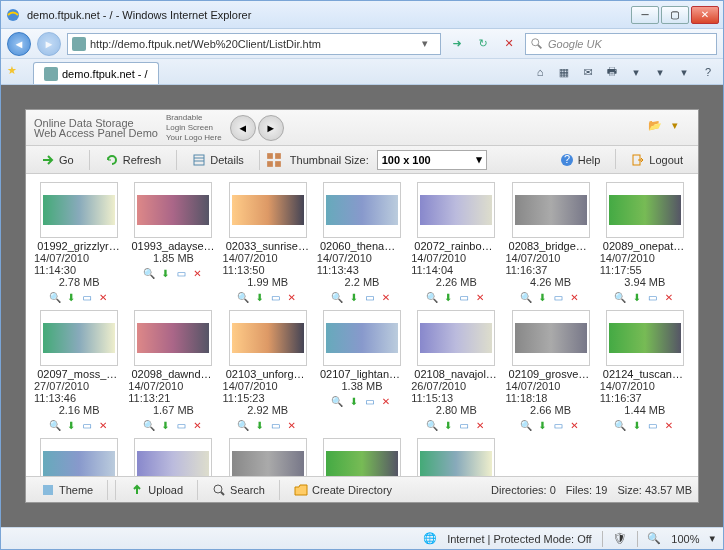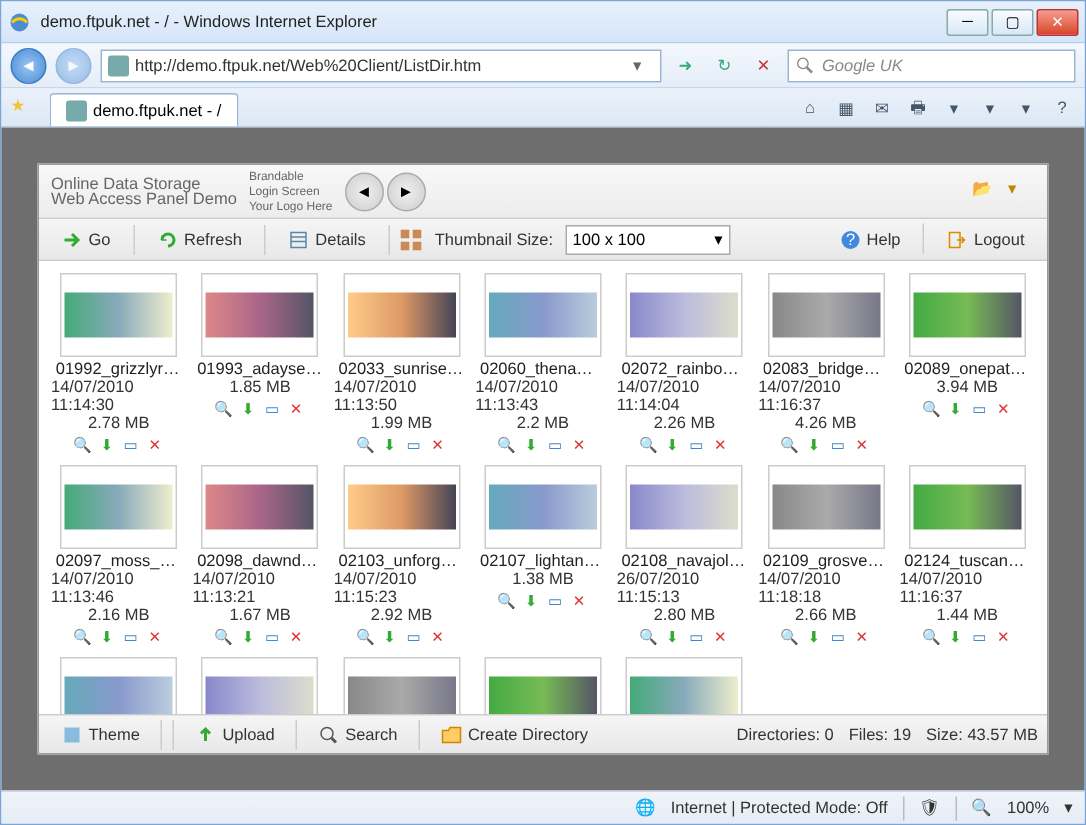--- a/index.html
+++ b/index.html
@@ -45,21 +45,21 @@
 .round-btn { width: 26px; height: 26px; border-radius: 13px; background: radial-gradient(#f0f0f0,#ccc); border: 1px solid #aaa; display: flex; align-items: center; justify-content: center; cursor: pointer; }
 .hdr-right { margin-left: auto; display: flex; gap: 6px; }
 .hdr-icon { width: 18px; height: 18px; cursor: pointer; color: #b80; }
 
 
 .toolbar { height: 28px; background: linear-gradient(#f5f5f5,#e8e8e8); border-bottom: 1px solid #ccc; display: flex; align-items: center; padding: 0 6px; gap: 4px; }
 .tbtn { height: 22px; padding: 0 8px; display: flex; align-items: center; gap: 4px; border: 1px solid transparent; border-radius: 2px; cursor: pointer; color: #333; }
 .tbtn-icon { width: 14px; height: 14px; }
 .tsep { width: 1px; height: 20px; background: #ccc; margin: 0 2px; }
 .tlabel { color: #333; margin: 0 4px; }
-.tselect { height: 20px; width: 110px; border: 1px solid #aaa; background: #fff; padding: 0 4px; cursor: pointer; display: flex; align-items: center; justify-content: space-between; }
+.tselect { height: 20px; width: 110px; border: 1px solid #aaa; background: #fff; padding: 0 4px; cursor: pointer; display: flex; align-items: center; justify-content: space-between; font-weight: bold; }
 .toolbar-right { margin-left: auto; display: flex; gap: 4px; }
 
 
 .grid { flex: 1; overflow: auto; padding: 8px; display: grid; grid-template-columns: repeat(7, 1fr); gap: 6px 4px; align-content: start; }
 .item { display: flex; flex-direction: column; align-items: center; font-size: 10px; }
 .thumb { width: 78px; height: 56px; border: 1px solid #ccc; background: #fff; padding: 2px; display: flex; align-items: center; justify-content: center; }
 .thumb-img { width: 100%; height: 30px; background: linear-gradient(45deg,#8ab4d8,#d8a878,#88c888); }
 .fname { width: 84px; white-space: nowrap; overflow: hidden; text-overflow: ellipsis; text-align: center; color: #222; margin-top: 2px; }
 .fdate { color: #333; }
 .fsize { color: #333; }
@@ -291,34 +291,35 @@
       <span class="ia" style="color:#3a3">⬇</span>
       <span class="ia" style="color:#48c">▭</span>
       <span class="ia" style="color:#d33">✕</span>
     </div>
           </div>
           <div class="item">
     <div class="thumb">
               <div class="thumb-img" style="background:linear-gradient(90deg,#4a4,#7b5,#556)"></div>
             </div>
     <div class="fname">02089_onepath_256...</div>
+    <div class="fdate">14/07/2010 11:17:55</div>
     <div class="fsize">3.94 MB</div>
     <div class="item-actions">
       <span class="ia" style="color:#555">🔍</span>
       <span class="ia" style="color:#3a3">⬇</span>
       <span class="ia" style="color:#48c">▭</span>
       <span class="ia" style="color:#d33">✕</span>
     </div>
           </div>
           <div class="item">
     <div class="thumb">
               <div class="thumb-img" style="background:linear-gradient(90deg,#4a7,#8ab,#eec)"></div>
             </div>
     <div class="fname">02097_moss_2560x1...</div>
-    <div class="fdate">14/07/2010 11:13:46</div>
+    <div class="fdate">27/07/2010 11:13:46</div>
     <div class="fsize">2.16 MB</div>
     <div class="item-actions">
       <span class="ia" style="color:#555">🔍</span>
       <span class="ia" style="color:#3a3">⬇</span>
       <span class="ia" style="color:#48c">▭</span>
       <span class="ia" style="color:#d33">✕</span>
     </div>
           </div>
           <div class="item">
     <div class="thumb">

